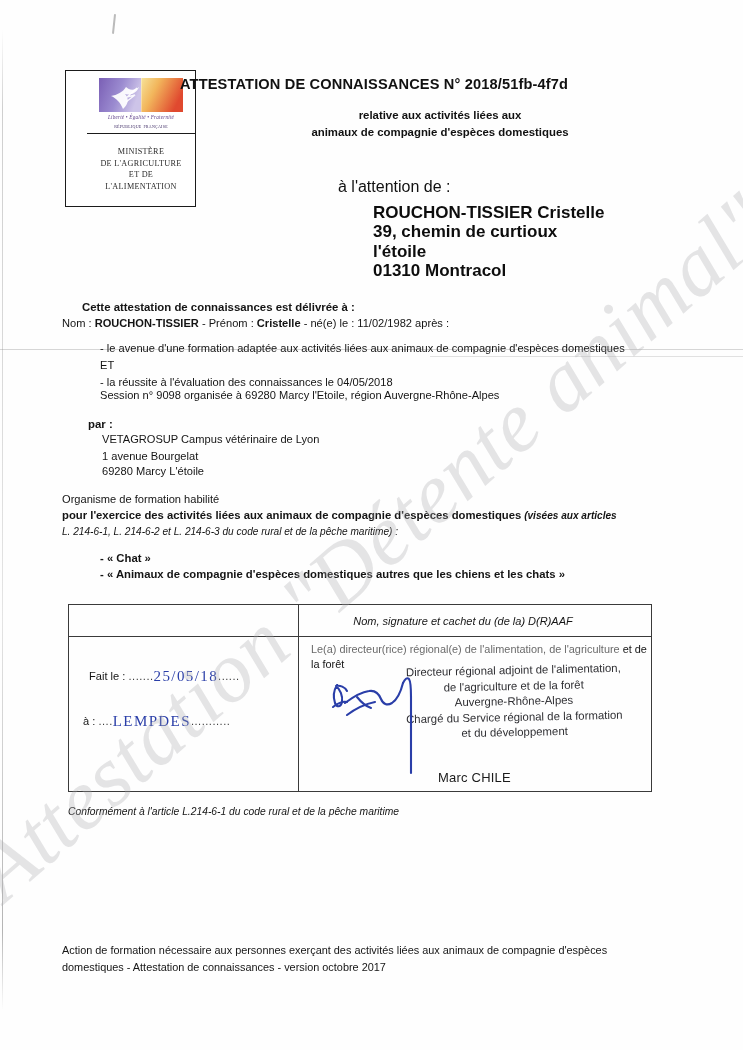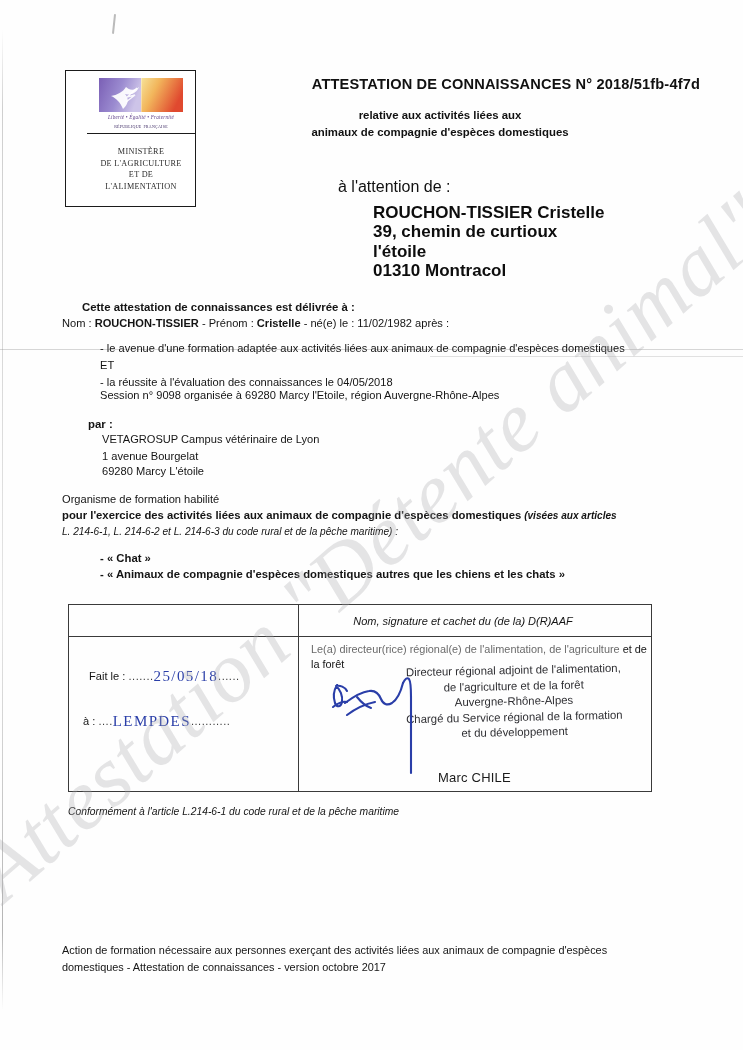--- a/index.html
+++ b/index.html
@@ -116,21 +116,21 @@
     color: #2b2b2b;
   }
   #logo-ministere-cell div { white-space: nowrap; }
 
   
   #doc-title {
     position: absolute;
     left: 180px;
     top: 76px;
     width: 520px;
-    text-align: right;
+    text-align: left;
     font-size: 14.6px;
     font-weight: bold;
     letter-spacing: .15px;
     color: #111;
   }
   #subtitle {
     position: absolute;
     left: 180px;
     top: 107px;
     width: 520px;

